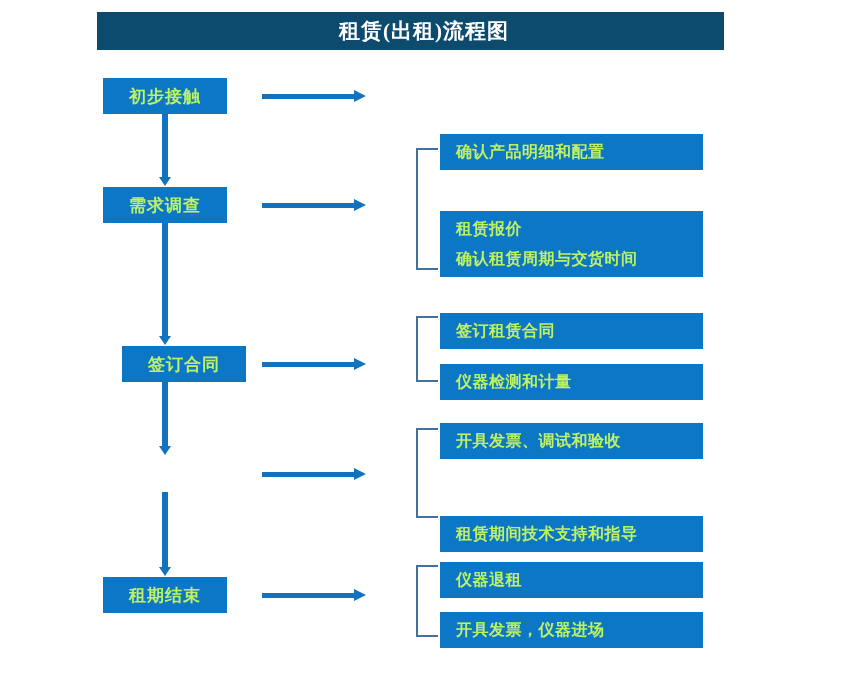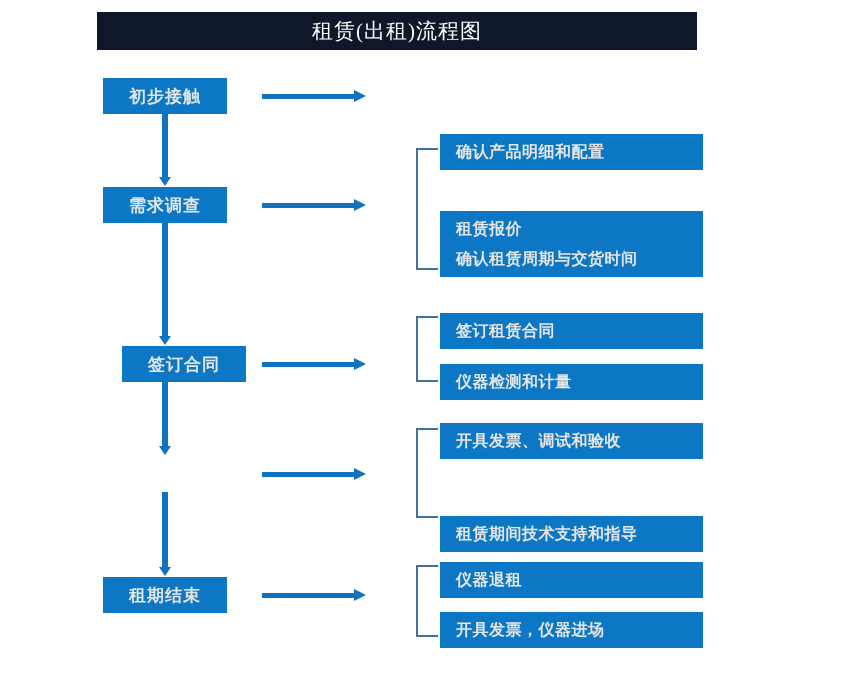--- a/index.html
+++ b/index.html
@@ -19,36 +19,37 @@
     overflow: hidden;
   }
 
   
   .title-bar {
     position: absolute;
     left: 97px;
     top: 12px;
     width: 600px;
     height: 38px;
-    background: #0f172a;
+    background: #0c4a6e;
     color: #ffffff;
     display: flex;
     align-items: center;
     justify-content: center;
     font-size: 21px;
-    font-weight: normal;
+    font-weight: bold;
     letter-spacing: 1px;
     line-height: 1;
+    padding-left: 27px;
   }
 
   
   .node {
     position: absolute;
     background: #0C77C4;
-    color: #e5e5e5;
+    color: #bef264;
     font-weight: bold;
     display: flex;
     align-items: center;
     box-sizing: border-box;
   }
   .node.stage {
     width: 124px;
     height: 36px;
     justify-content: center;
     font-size: 17px;

